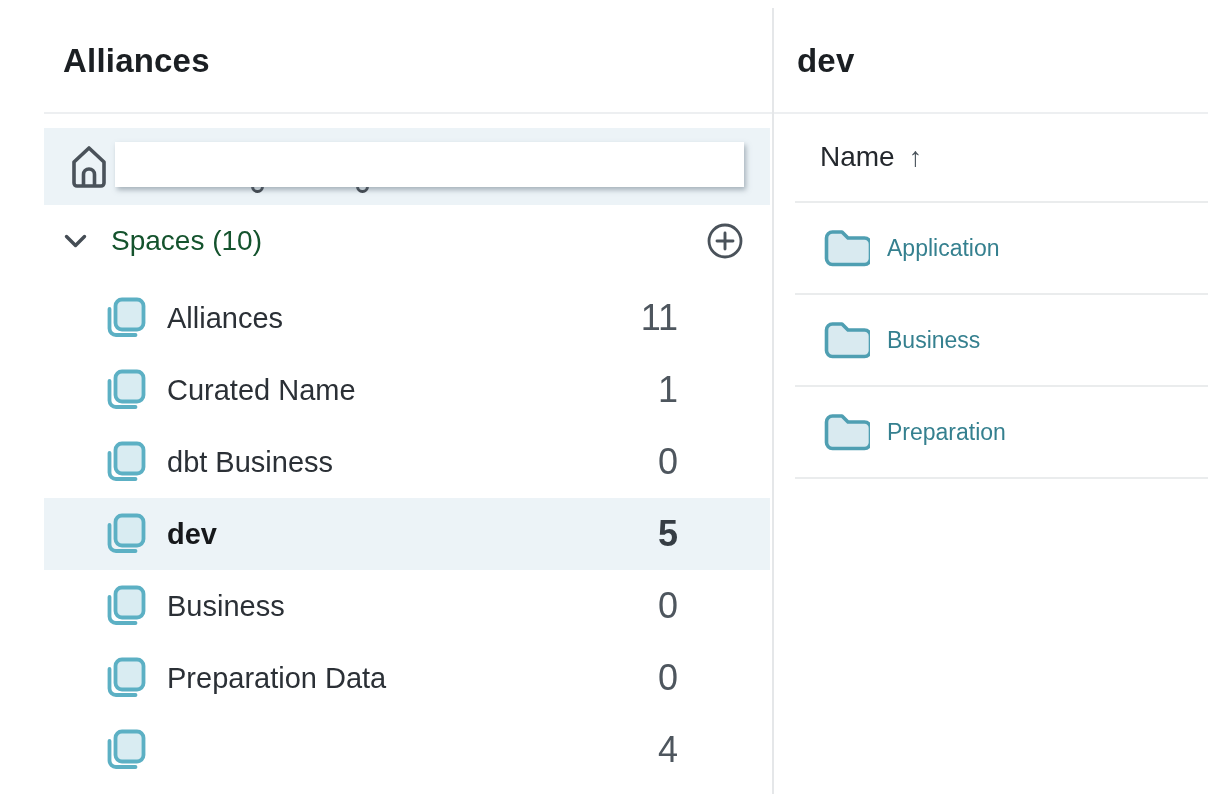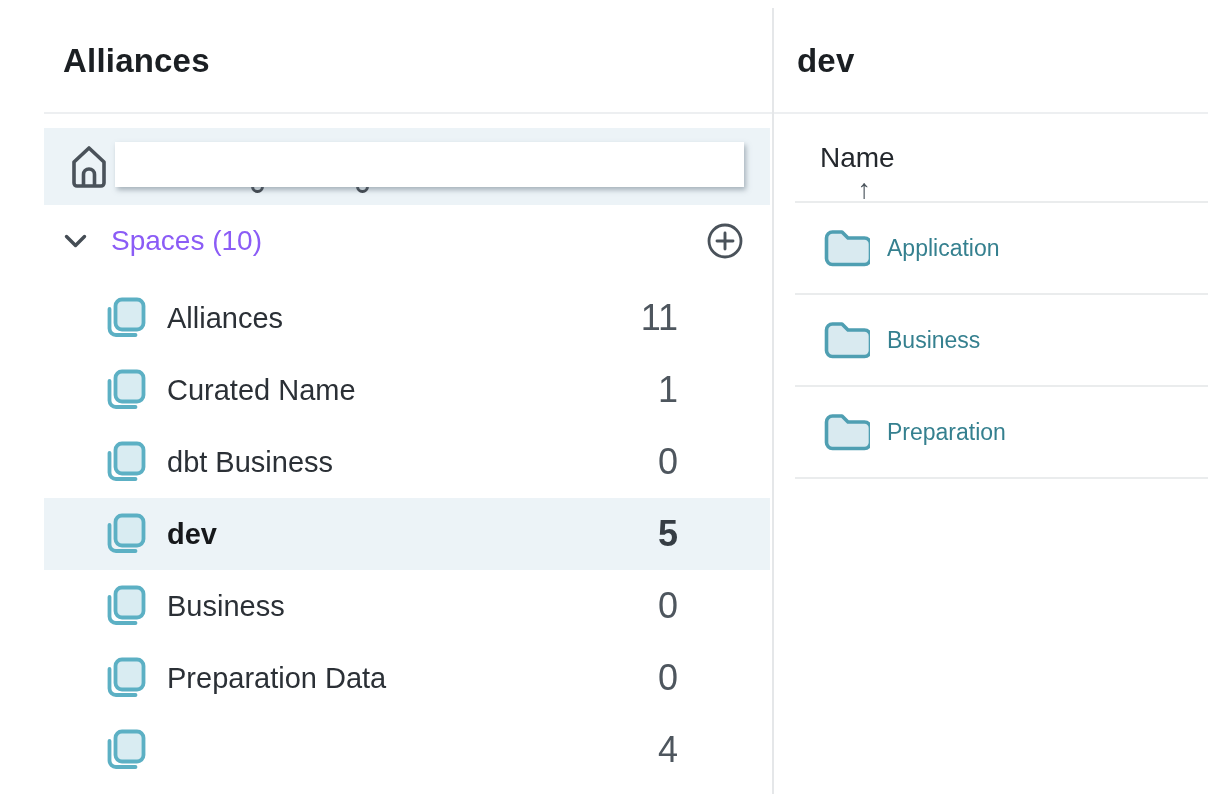--- a/index.html
+++ b/index.html
@@ -29,40 +29,40 @@
   .descender { position:absolute; top:52px; width:13px; height:13px; z-index:2;
     border:3.2px solid #3d434a; border-radius:50%; box-sizing:border-box; background:transparent; }
   .descender.d1 { left:207px; }
   .descender.d2 { left:312px; }
 
   .spaces-row {
     position:absolute; left:44px; top:219px; width:726px; height:44px;
     display:flex; align-items:center;
   }
   .chevron { margin-left:20px; display:flex; }
-  .spaces-label { margin-left:24px; font-size:28px; color:#8b5cf6; }
+  .spaces-label { margin-left:24px; font-size:28px; color:#14532d; }
   .add-btn { margin-left:auto; margin-right:26px; display:flex; cursor:pointer; }
 
   .space-list { position:absolute; left:44px; top:282px; width:726px; }
   .space-item {
     height:72px; display:flex; align-items:center;
     padding:0 92px 0 59px; box-sizing:border-box;
   }
   .space-item.selected { background:#ecf3f7; }
   .space-icon { flex:0 0 auto; display:flex; }
   .space-label { margin-left:20px; font-size:29px; color:#2b3036; white-space:nowrap; }
   .space-item.selected .space-label { font-weight:700; color:#16181b; }
   .space-count { margin-left:auto; font-size:36px; color:#4e565e; }
   .space-item.selected .space-count { font-weight:700; color:#363d44; }
 
   
   .main-title { left:797px; }
   .name-header {
     position:absolute; left:820px; top:142px; height:30px;
-    display:flex; align-items:center; font-size:28px; color:#24282d;flex-direction:column;
+    display:flex; align-items:center; font-size:28px; color:#24282d;
   }
   .sort-arrow { margin-left:14px; font-size:27px; color:#4b545c; }
   .table-top-divider { position:absolute; left:795px; right:0; top:201px; height:2px; background:#eaeced; }
   .folder-list { position:absolute; left:795px; right:0; top:203px; }
   .folder-row {
     height:90px; display:flex; align-items:center;
     border-bottom:2px solid #eaeced; padding-left:28px; cursor:pointer;
   }
   .folder-icon { flex:0 0 auto; display:flex; }
   .folder-label { margin-left:17px; font-size:23px; color:#35808f; }

